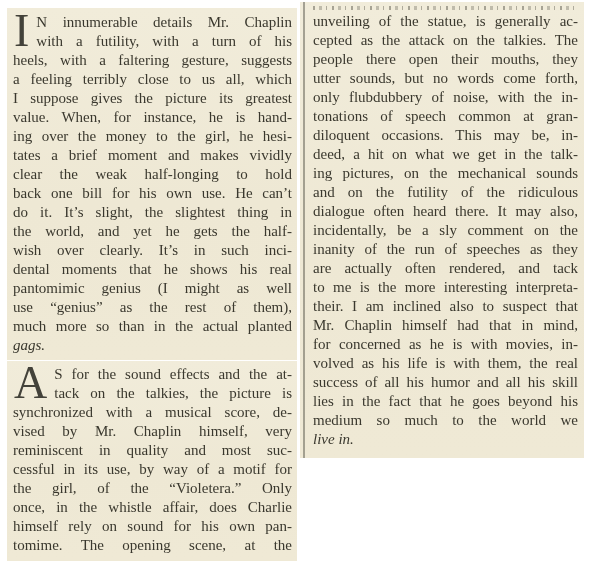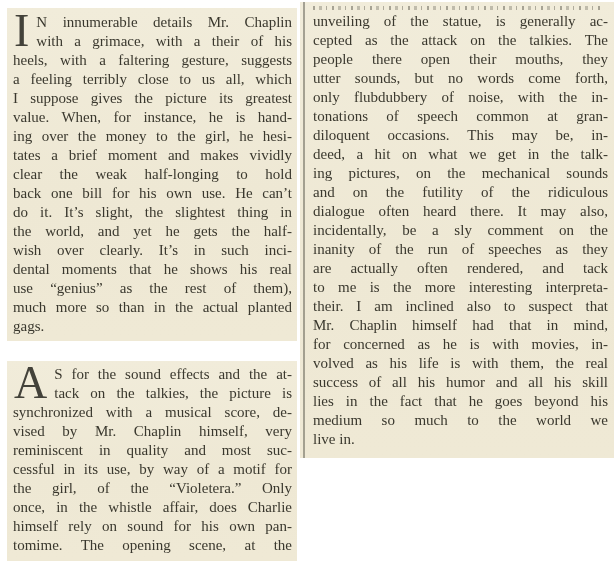--- a/index.html
+++ b/index.html
@@ -14,28 +14,28 @@
   .paper {
     position: absolute;
     background: linear-gradient(180deg, #f1ecda 0%, #eee8d4 55%, #efe9d5 100%);
     color: #3a382e;
     font-size: 15px;
     line-height: 19px;
     box-sizing: border-box;
   }
   #block-l1 { left: 7px;   top: 8px;   width: 290px; padding: 5px 5px 5px 6px; }
   #block-l2 { left: 7px;   top: 361px; width: 290px; padding: 4px 5px 6px 6px; }
-  #block-r  { left: 300px; top: 2px;   width: 314px; padding: 4px 6px 9px 13px; }
+  #block-r  { left: 300px; top: 2px;   width: 284px; padding: 4px 6px 9px 13px; }
   .line {
     text-align: justify;
     text-align-last: justify;
     height: 19px;
     overflow: hidden;
   }
-  .line.last { text-align-last: left; }
+  .line.last { text-align-last: left; font-style: italic; }
   .dropcap {
     float: left;
     font-size: 46px;
     line-height: 33px;
     height: 36px;
     margin: 1px 7px 0 1px;
     color: #43423a;
   }
   .column-rule {
     position: absolute;
@@ -54,33 +54,34 @@
   }
 </style>
 </head>
 <body>
 
 <div id="page">
 
   <div id="block-l1" class="paper">
       <span class="dropcap">I</span>
       <div class="line">N innumerable details Mr. Chaplin</div>
-      <div class="line">with a grimace, with a their of his</div>
+      <div class="line">with a futility, with a turn of his</div>
       <div class="line">heels, with a faltering gesture, suggests</div>
       <div class="line">a feeling terribly close to us all, which</div>
       <div class="line">I suppose gives the picture its greatest</div>
       <div class="line">value. When, for instance, he is hand-</div>
       <div class="line">ing over the money to the girl, he hesi-</div>
       <div class="line">tates a brief moment and makes vividly</div>
       <div class="line">clear the weak half-longing to hold</div>
       <div class="line">back one bill for his own use. He can’t</div>
       <div class="line">do it. It’s slight, the slightest thing in</div>
       <div class="line">the world, and yet he gets the half-</div>
       <div class="line">wish over clearly. It’s in such inci-</div>
       <div class="line">dental moments that he shows his real</div>
+      <div class="line">pantomimic genius (I might as well</div>
       <div class="line">use “genius” as the rest of them),</div>
       <div class="line">much more so than in the actual planted</div>
       <div class="line last">gags.</div>
     </div>
 
   <div id="block-l2" class="paper">
       <span class="dropcap">A</span>
       <div class="line">S for the sound effects and the at-</div>
       <div class="line">tack on the talkies, the picture is</div>
       <div class="line">synchronized with a musical score, de-</div>

